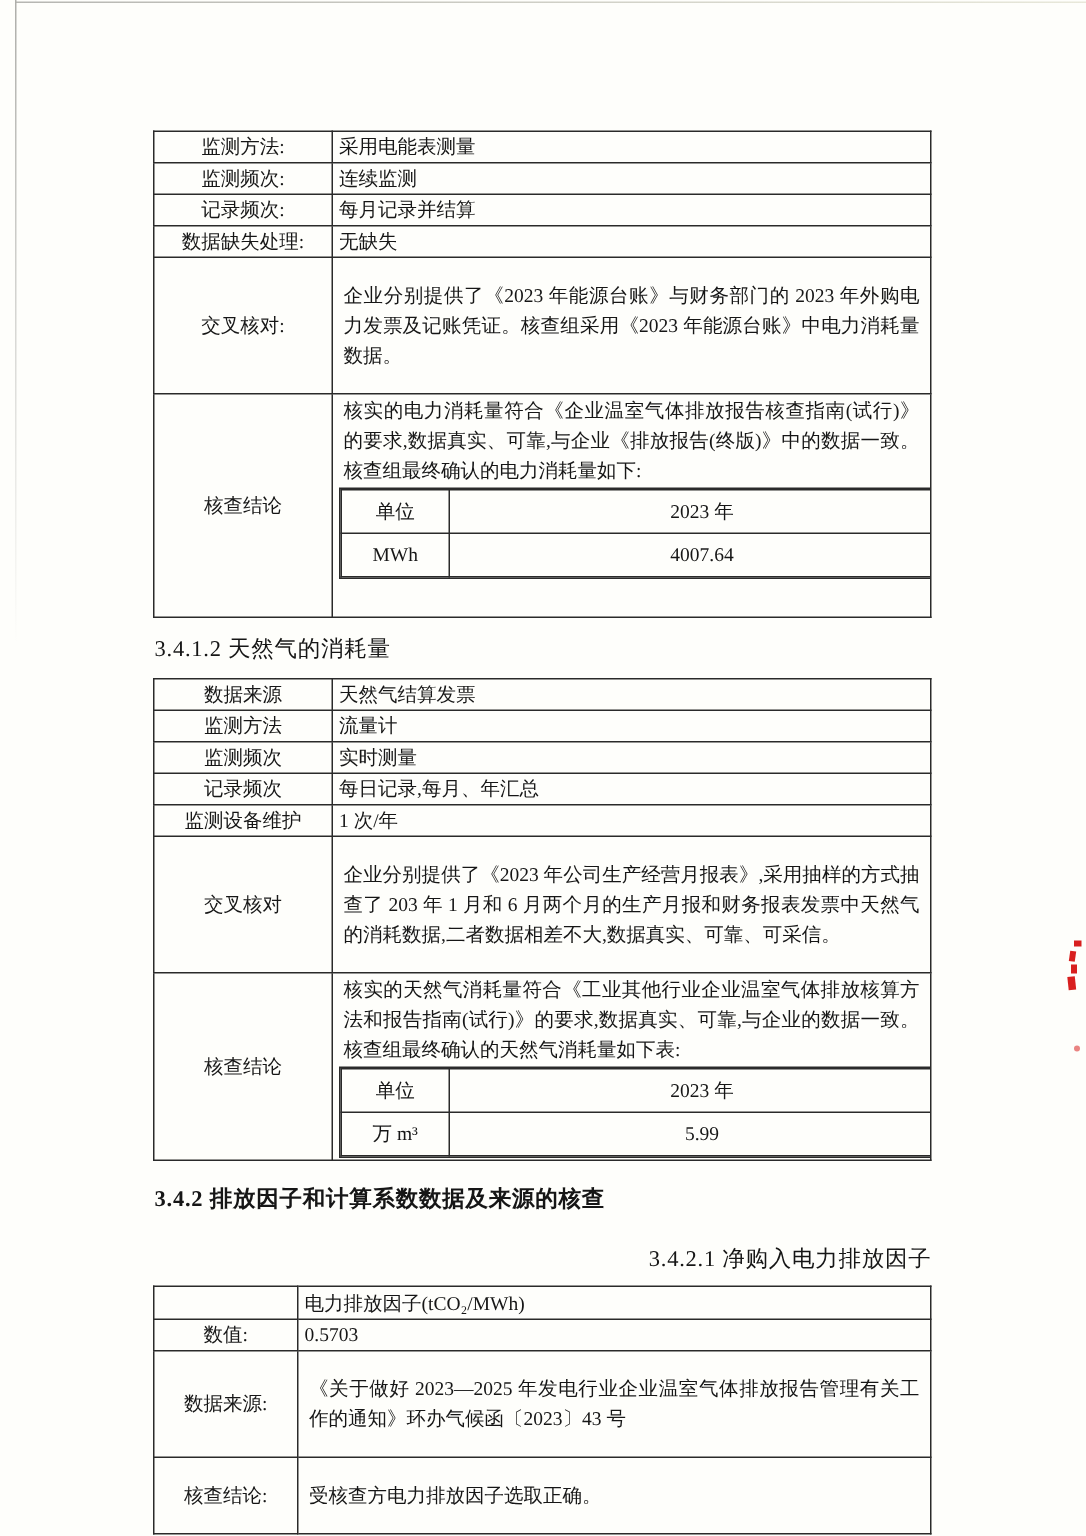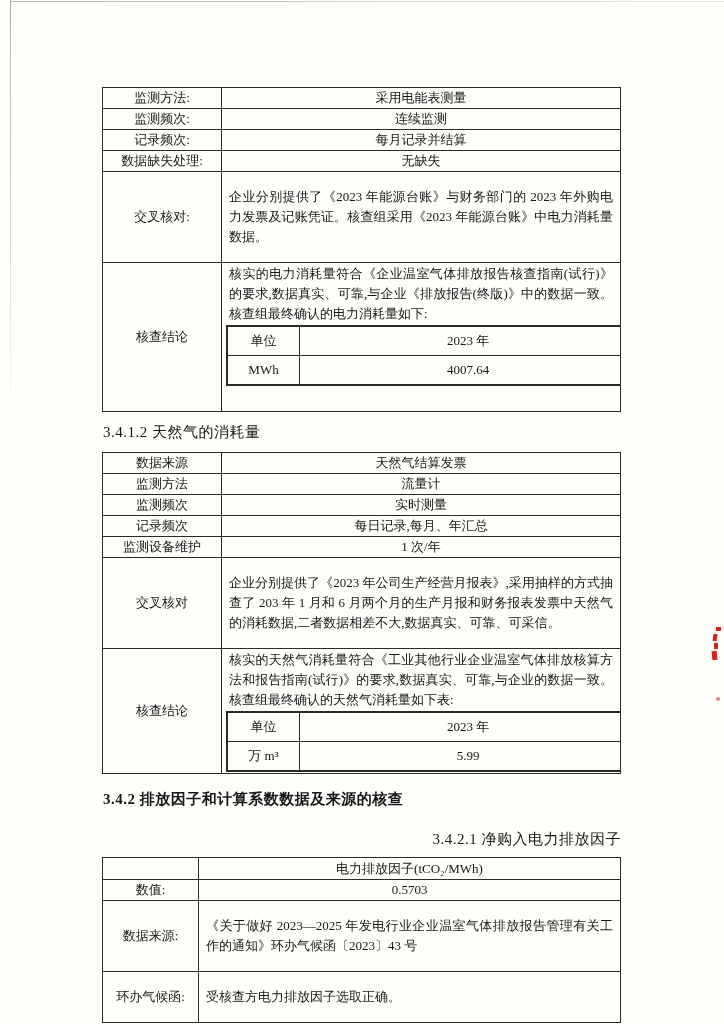--- a/index.html
+++ b/index.html
@@ -24,21 +24,21 @@
   table.doc {
     border-collapse:collapse; width:100%; table-layout:fixed;
   }
   table.doc td {
     border:1px solid #2a2a2a;
     font-size:13px; line-height:20px;
     vertical-align:middle;
     overflow:hidden;
   }
   td.lbl { text-align:center; padding:0 2px; }
-  td.val { text-align:center; padding:0 4px; }
+  td.val { padding:0 4px; }
   td.txt { text-align:justify; padding:15px 7px; }
   tr.row-s td { height:20px;margin-top:48px; }
   td.h60 { height:60px; }
   td.h80 { height:80px; }
   td.h44 { height:44px; }
   td.h22 { height:22px; }
 
   td.concl { padding:0; vertical-align:top; }
   .concl-text { text-align:justify; padding:1px 7px 0 7px; font-size:13px; line-height:20px; }
   table.inner {
@@ -206,21 +206,21 @@
     </tr>
     <tr class="row-s">
       <td class="lbl">数值:</td>
       <td class="val">0.5703</td>
     </tr>
     <tr>
       <td class="lbl h44">数据来源:</td>
       <td class="txt h44">《关于做好 2023—2025 年发电行业企业温室气体排放报告管理有关工作的通知》环办气候函〔2023〕43 号</td>
     </tr>
     <tr>
-      <td class="lbl h22">环办气候函:</td>
+      <td class="lbl h22">核查结论:</td>
       <td class="txt h22">受核查方电力排放因子选取正确。</td>
     </tr>
   </tbody>
     </table>
 
   <div class="page-number">11</div>
 </div>
 
 <div class="red-mark rm1"></div>
 <div class="red-mark rm2"></div>

